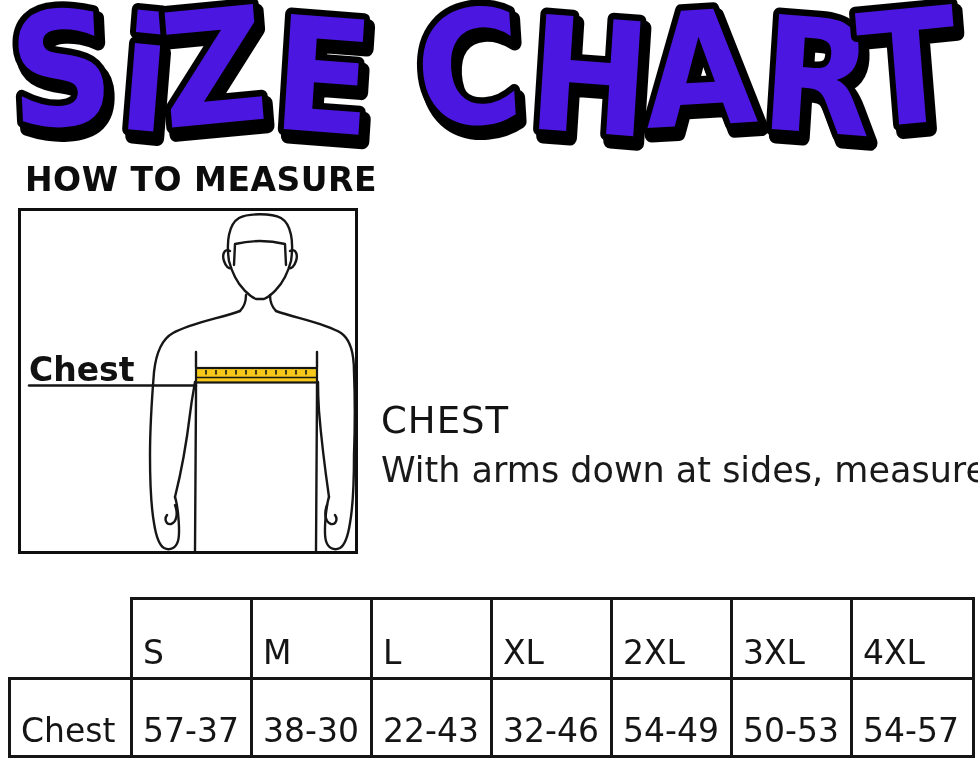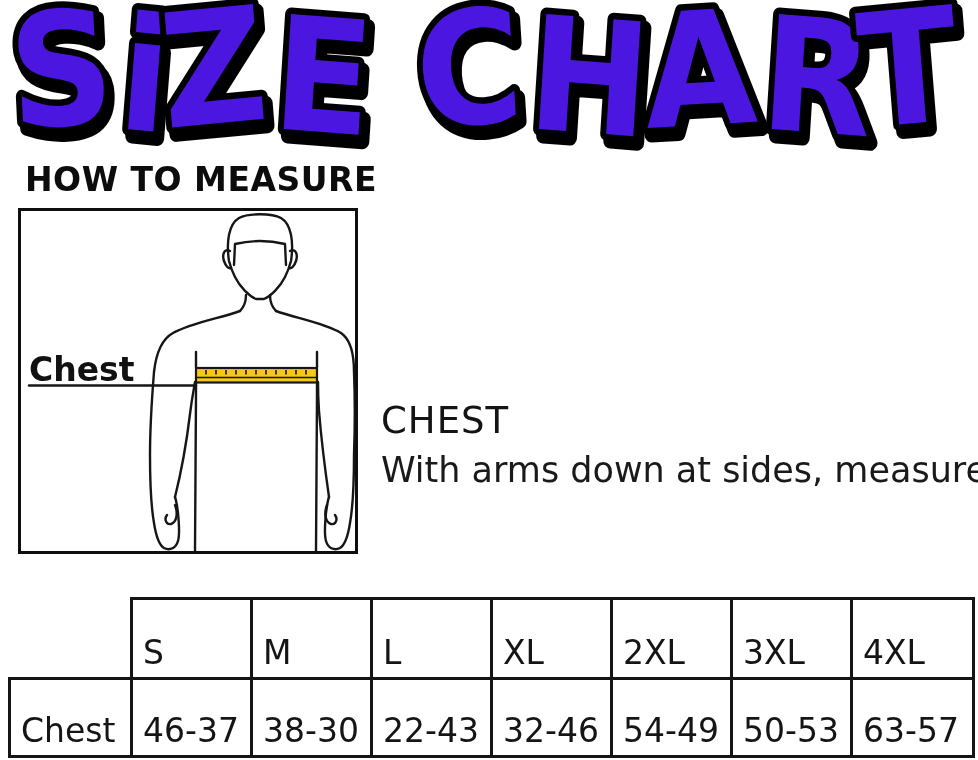--- a/index.html
+++ b/index.html
@@ -137,24 +137,24 @@
       <th>S</th>
       <th>M</th>
       <th>L</th>
       <th>XL</th>
       <th>2XL</th>
       <th>3XL</th>
       <th>4XL</th>
     </tr>
     <tr class="data">
       <th>Chest</th>
-      <td>46-37</td>
+      <td>57-37</td>
       <td>38-30</td>
       <td>22-43</td>
       <td>32-46</td>
       <td>54-49</td>
       <td>50-53</td>
-      <td>63-57</td>
+      <td>54-57</td>
     </tr>
   </tbody>
     </table>
 
 </div>
 
 </body></html>

